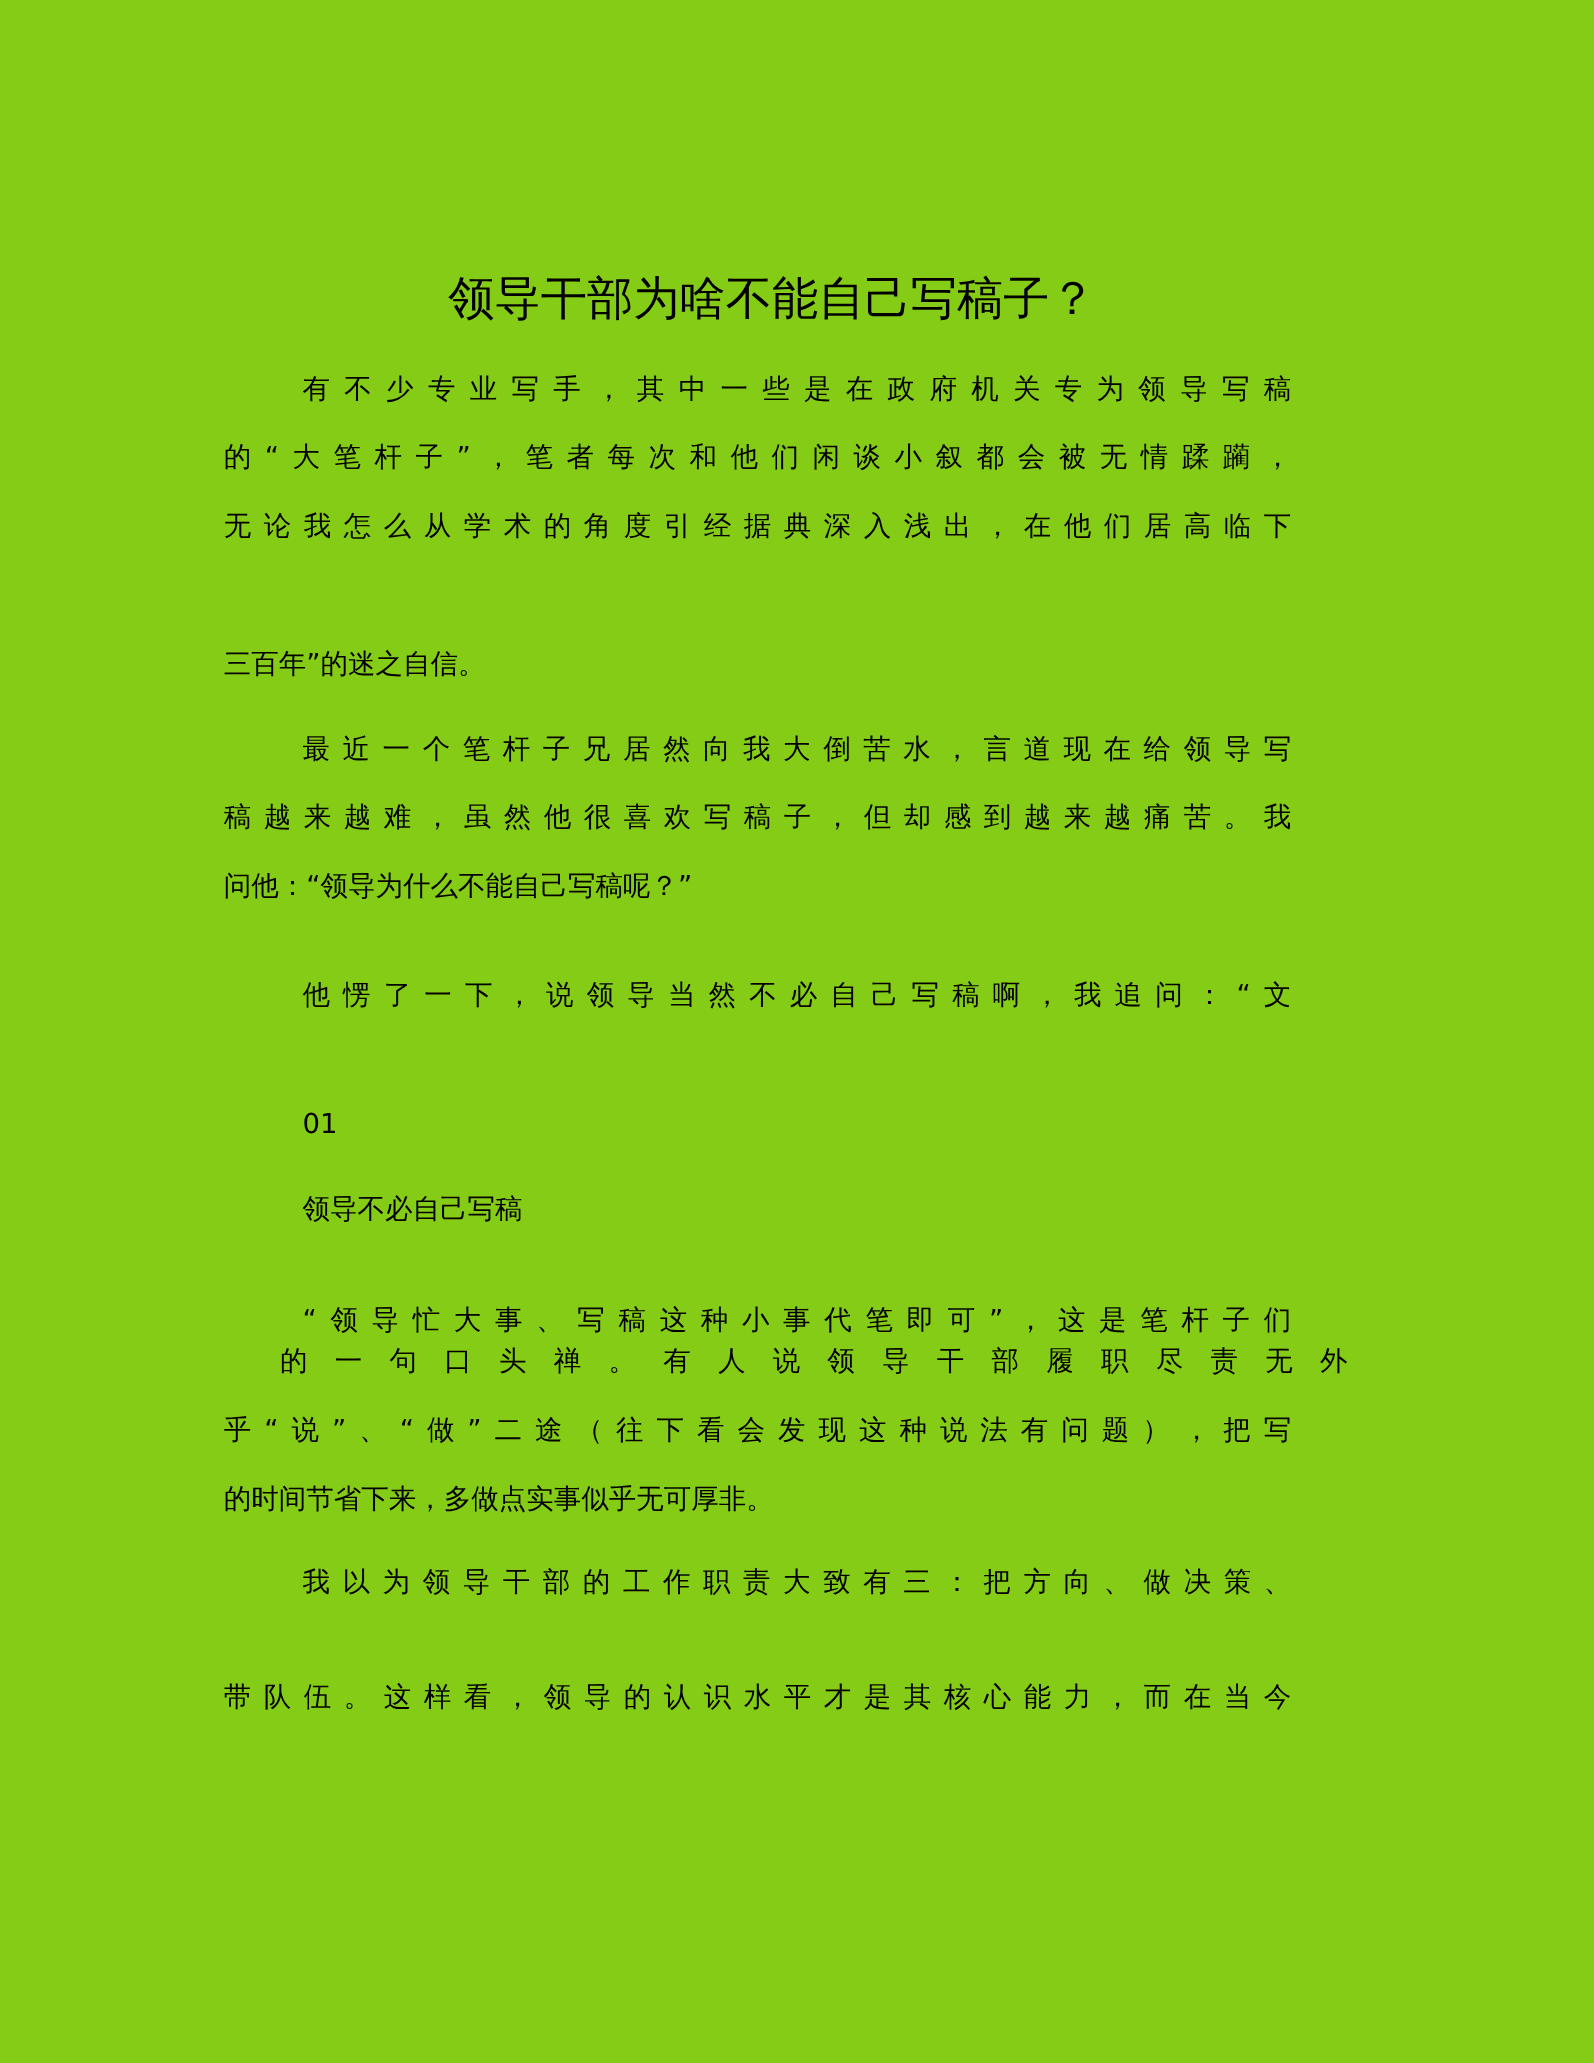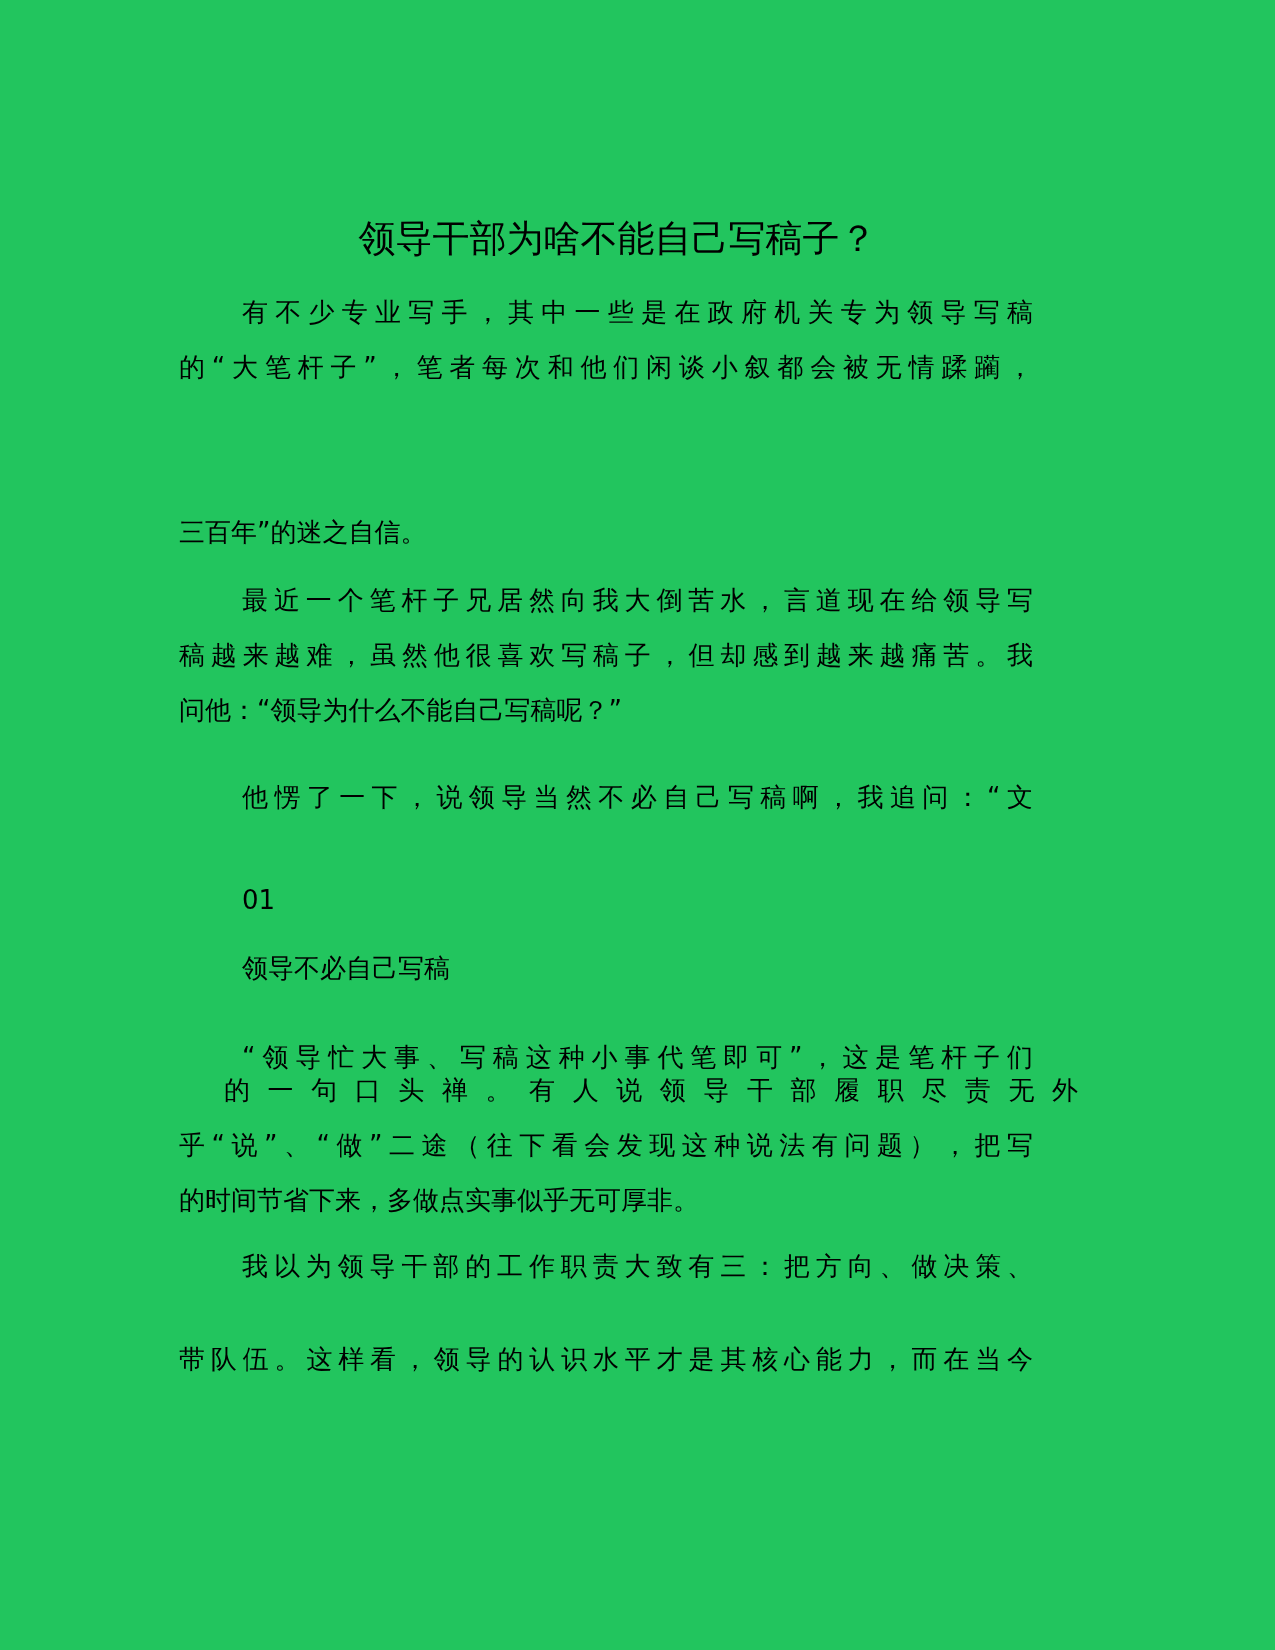--- a/index.html
+++ b/index.html
@@ -13,42 +13,42 @@
       position: relative;
       overflow: hidden;
       font-family: "DejaVu Sans", "Liberation Sans", sans-serif;
       color: #000000;
     }
     .page {
       position: absolute;
       left: 0; top: 0;
       width: 1275px;
       height: 1650px;
-      background: #22c55e;
+      background: #84cc16;
     }
     .title {
       position: absolute;
       left: 0;
       width: 1275px;
       top: 214px;
       height: 50px;
       line-height: 50px;
       text-align: center;
       font-size: 37px;
       white-space: nowrap;
       padding-right: 40px;
       box-sizing: border-box;
     }
     .line {
       position: absolute;
       left: 179px;
       width: 854px;
       height: 44px;
       line-height: 44px;
-      font-size: 26px;
+      font-size: 22px;
       white-space: nowrap;
       text-align: justify;
       text-align-last: justify;
     }
     .line.indent {
       left: 242px;
       width: 791px;
     }
     .line.last {
       text-align-last: left;
@@ -59,20 +59,21 @@
   </style>
 </head>
 <body>
 
 <div class="page">
 
   <div class="title">领导干部为啥不能自己写稿子？</div>
 
   <div class="line indent" style="top:290px;">有不少专业写手，其中一些是在政府机关专为领导写稿</div>
   <div class="line" style="top:345px;">的“大笔杆子”，笔者每次和他们闲谈小叙都会被无情蹂躏，</div>
+  <div class="line" style="top:400px;">无论我怎么从学术的角度引经据典深入浅出，在他们居高临下</div>
   <div class="line last" style="top:510px;">三百年”的迷之自信。</div>
 
   <div class="line indent" style="top:578px;">最近一个笔杆子兄居然向我大倒苦水，言道现在给领导写</div>
   <div class="line" style="top:633px;">稿越来越难，虽然他很喜欢写稿子，但却感到越来越痛苦。我</div>
   <div class="line last" style="top:688px;">问他：“领导为什么不能自己写稿呢？”</div>
 
   <div class="line indent" style="top:775px;">他愣了一下，说领导当然不必自己写稿啊，我追问：“文</div>
 
   <div class="line indent last" style="top:878px;">01</div>
 

